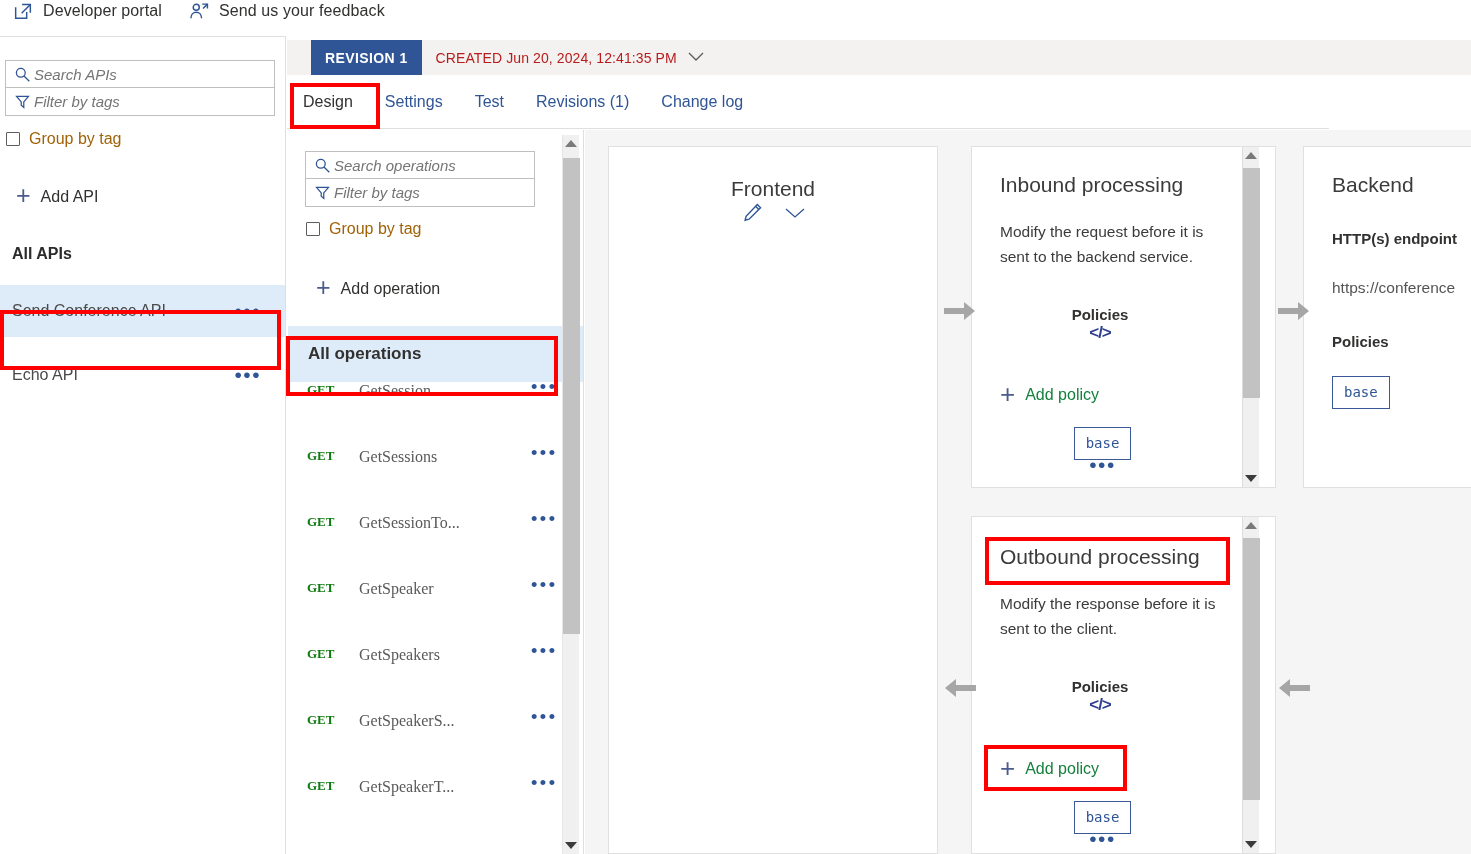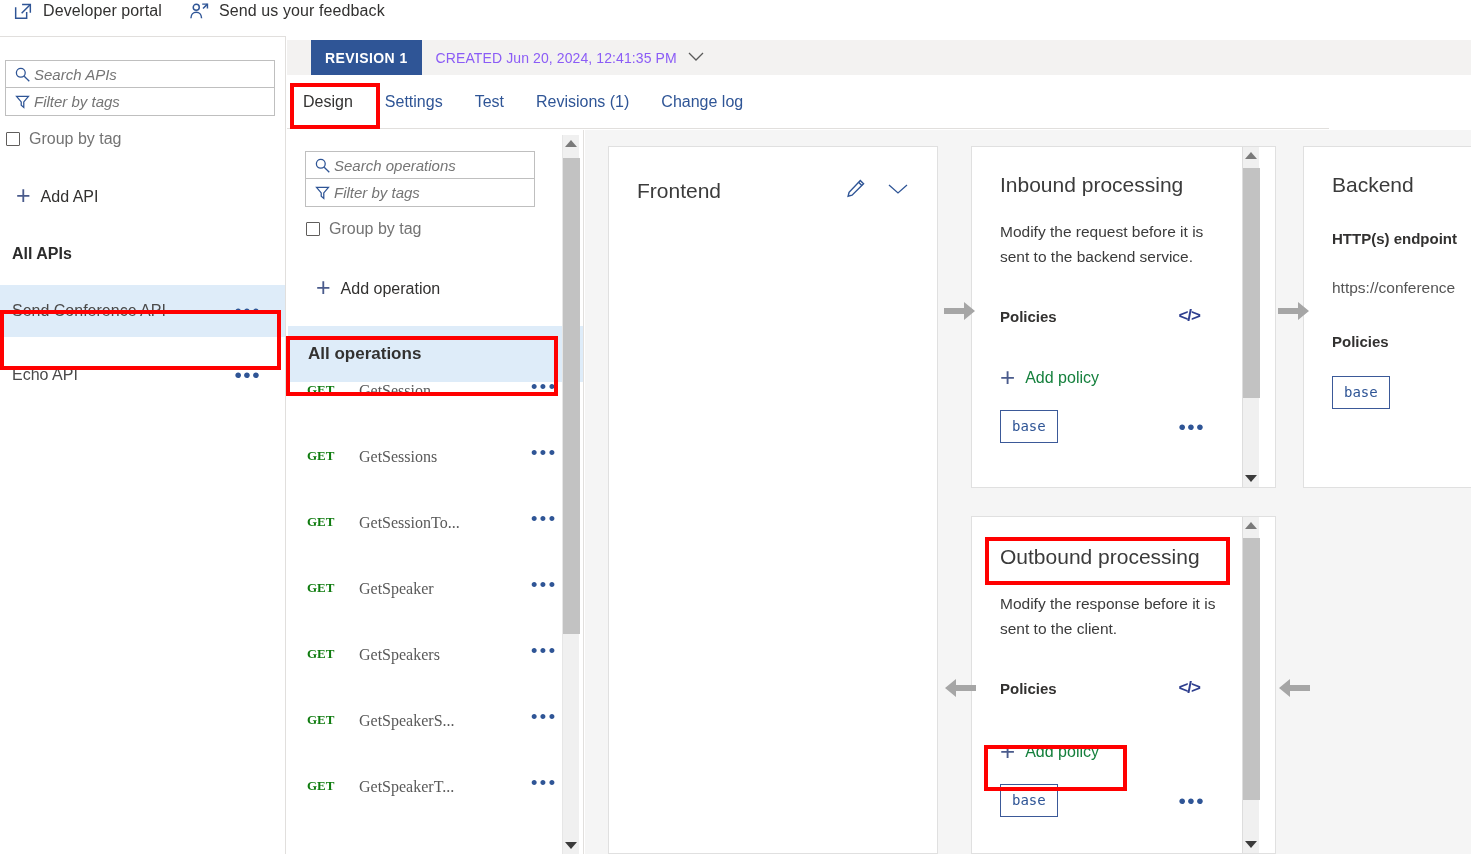--- a/index.html
+++ b/index.html
@@ -36,21 +36,21 @@
   }
   .field + .field { border-top: none; }
   .field .fi { width: 24px; margin-left: 4px; flex: 0 0 24px; display:flex; align-items:center; justify-content:center;}
   .field .ftext {
     font-size: 15px; font-style: italic; color: #717171;
     border: none; outline: none; background: transparent; width: 100%;
     font-family: "Liberation Sans", sans-serif; padding: 0;
   }
   .chkrow { display: flex; align-items: center; gap: 9px; margin: 14px 0 0 6px; cursor: pointer; }
   .chkbox { width: 14px; height: 14px; border: 1.5px solid #605e5c; border-radius: 1px; background: #fff; }
-  .chklabel { font-size: 16px; color: #737373; }
+  .chklabel { font-size: 16px; color: #a16207; }
 
   .addrow { display: flex; align-items: center; gap: 10px; margin-left: 16px; cursor: pointer; }
   .plus { color: #4a5b8c; font-size: 25px; font-weight: 300; line-height: 1; margin-top: -2px; }
   .addlabel { font-size: 16px; color: #323130; }
 
   .section-head { font-size: 16px; font-weight: bold; color: #2b2b2b; margin-left: 12px; }
 
   .api-item {
     position: relative; height: 52px; display: flex; align-items: center;
     justify-content: space-between; padding: 0 24px 0 12px; cursor: pointer;
@@ -65,21 +65,21 @@
   
   .revbar {
     position: absolute; left: 287px; top: 40px; width: 1184px; height: 35px;
     background: #f3f2f1; display: flex; align-items: center; padding-left: 24px;
   }
   .revtag {
     background: #2f5596; color: #ffffff; font-size: 14px; font-weight: bold;
     letter-spacing: .4px; height: 35px; display: flex; align-items: center;
     padding: 0 14px;
   }
-  .revcreated { font-size: 14px; color: #8b5cf6; margin-left: 14px; letter-spacing: .1px; }
+  .revcreated { font-size: 14px; color: #b91c1c; margin-left: 14px; letter-spacing: .1px; }
   .revchev { margin-left: 10px; }
 
   
   .tabs {
     position: absolute; left: 287px; top: 75px; width: 1042px; height: 54px;
     background: #ffffff; display: flex; align-items: center;
     border-bottom: 1px solid #e1dfdd;
   }
   .tab { font-size: 16px; color: #2f5596; padding: 0 16px; cursor: pointer; line-height: 54px; }
   .tab.active { color: #323130; }
@@ -121,21 +121,21 @@
     background: #f5f5f5; overflow: hidden;
   }
   .card {
     position: absolute; background: #ffffff; border: 1px solid #e0e0e0;
   }
   .card-pad { padding: 26px 28px 0 28px; }
   .card-title { font-size: 21px; color: #3b3b3b; font-weight: normal; }
   .card-desc { font-size: 15.5px; color: #3b3b3b; line-height: 25px; margin-top: 22px; }
   .card-sub { font-size: 15px; font-weight: bold; color: #323130; }
   .card-url { font-size: 15.5px; color: #545454; }
-  .row-between { display: flex; align-items: center; justify-content: space-between; }
+  .row-between { display: flex; align-items: center; justify-content: space-between; flex-direction: column; }
   .codeicon { color: #2f3f8f; font-size: 17px; font-weight: bold; letter-spacing: -1px; cursor: pointer; }
   .addpolicy { display: flex; align-items: center; gap: 10px; cursor: pointer; }
   .addpolicy .plus { font-size: 26px; }
   .addpolicy .addlabel { font-size: 16px; color: #15803d; }
   .chip {
     display: inline-block; border: 1px solid #3b5998; color: #2f5596;
     font-family: "DejaVu Sans Mono", monospace; font-size: 14px;
     padding: 7px 11px 8px 11px; background: #fff; cursor: pointer;
   }
   .arrow-ico { position: absolute; z-index: 5; }

